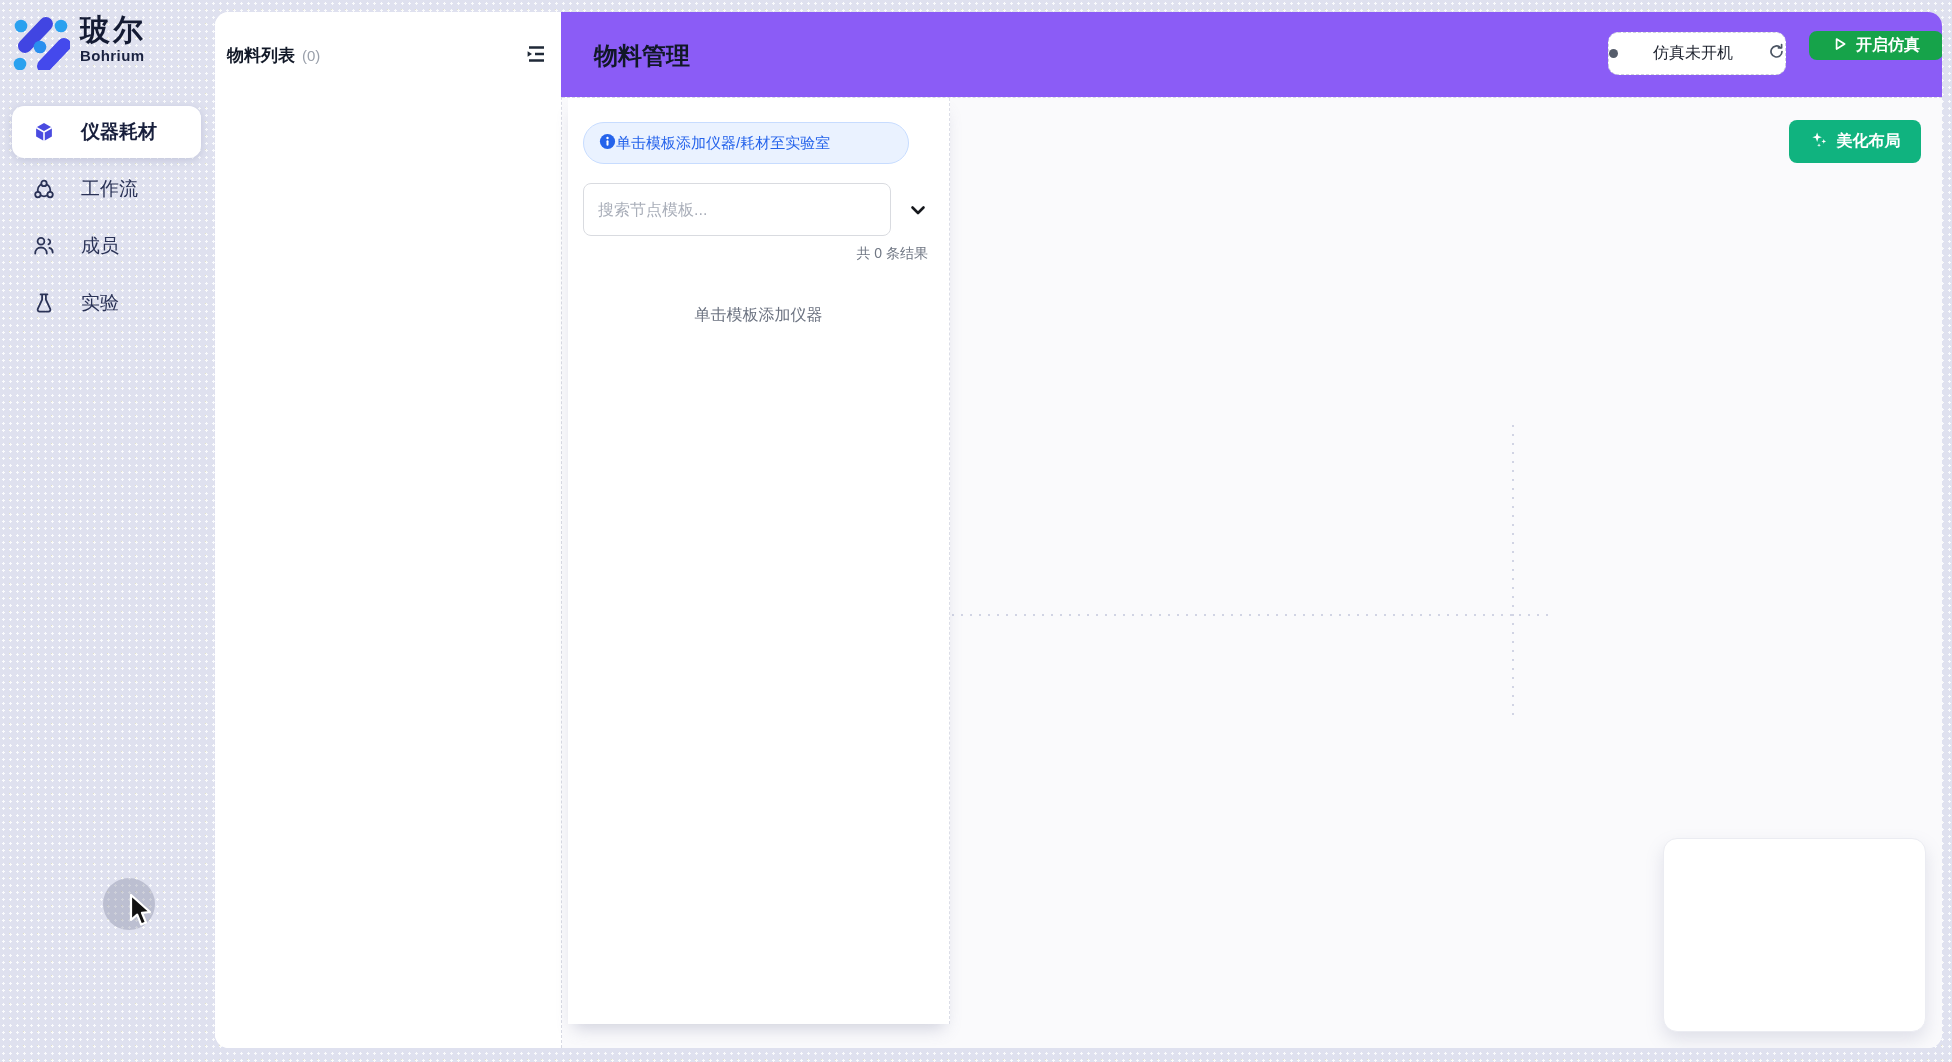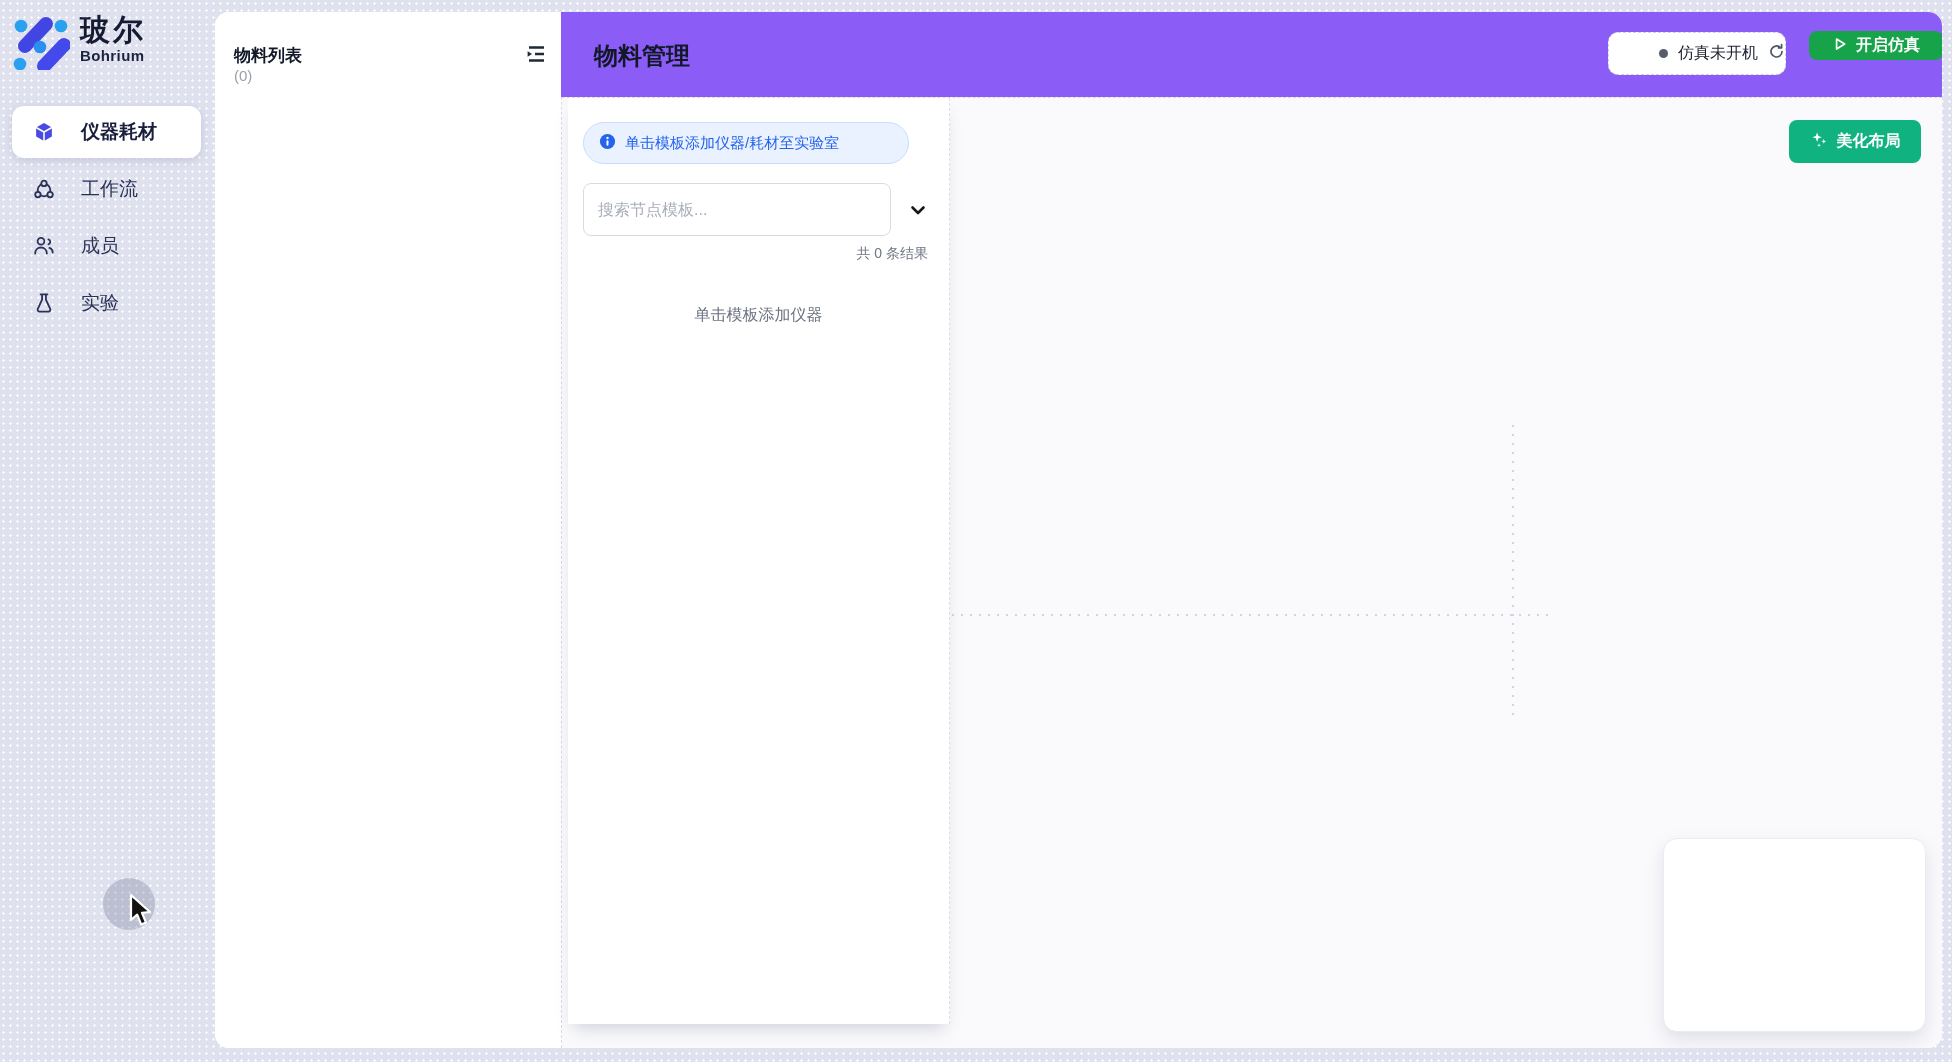--- a/index.html
+++ b/index.html
@@ -35,34 +35,34 @@
   .lab-entry .lab-label { margin-left:9px; font-size:19px; font-weight:500; color:#2a3256; }
 
   .cursor-halo { position:absolute; left:103px; top:878px; width:52px; height:52px; border-radius:50%; background:rgba(108,114,140,.30); }
   .cursor { position:absolute; left:127px; top:893px; }
 
   
   .main-card { position:absolute; left:215px; top:12px; width:1727px; height:1036px; background:#fff; border-radius:14px; overflow:hidden; }
 
   
   .materials-panel { position:absolute; left:0; top:0; width:346px; height:100%; background:#fff; }
-  .mp-header { position:absolute; left:12px; top:32px; display:flex; align-items:baseline;flex-direction:column; }
+  .mp-header { position:absolute; left:12px; top:32px; display:flex; align-items:baseline; }
   .mp-title { font-size:17px; font-weight:700; color:#111827; }
   .mp-count { margin-left:7px; font-size:15px; color:#9aa0ab; }
   .mp-collapse { position:absolute; left:310px; top:32px; width:22px; height:20px; cursor:pointer; }
 
   .v-divider { position:absolute; left:346px; top:0; height:100%; border-left:1px dashed #d8dae4; }
   .h-divider { position:absolute; left:347px; top:85px; width:1380px; border-top:1px dashed #d8dae4; }
 
   
   .content-header { position:absolute; left:346px; top:0; width:1381px; height:85px; background:#8b5cf6; }
   .page-title { position:absolute; left:33px; top:28px; font-size:24px; font-weight:700; color:#111827; }
 
   .sim-pill { position:absolute; left:1047px; top:20px; width:178px; height:43px; background:#fff;
-    border:1px dashed #cfd3db; border-radius:10px; display:flex; align-items:center; justify-content:flex-end; gap:10px; cursor:pointer; }
+    border:1px dashed #cfd3db; border-radius:10px; display:flex; align-items:center; justify-content:space-between; gap:10px; cursor:pointer; }
   .sim-dot { width:9px; height:9px; border-radius:50%; background:#565d6b; }
   .sim-text { font-size:16px; font-weight:500; color:#1d222e; }
 
   .btn { position:absolute; top:19px; height:29px; border:none; border-radius:8px; display:flex; align-items:center; justify-content:center;
     gap:8px; color:#fff; font-size:16px; font-weight:700; font-family:inherit; cursor:pointer; }
   .btn-green { left:1248px; width:134px; background:#16a34a; }
 
   
   .canvas { position:absolute; left:347px; top:86px; width:1380px; height:950px; background:#fafafc; }
   .guide-h { position:absolute; left:390px; top:516px; width:597px; height:2px;
@@ -73,21 +73,21 @@
   .beautify-btn { position:absolute; left:1227px; top:22px; width:132px; height:43px; background:#10b37f; border:none; border-radius:8px;
     display:flex; align-items:center; justify-content:center; gap:8px; color:#fff; font-size:16px; font-weight:600; font-family:inherit; cursor:pointer; }
 
   .minimap { position:absolute; left:1101px; top:740px; width:263px; height:194px; background:#fff; border:1px solid #ebecf2;
     border-radius:14px; box-shadow:0 8px 18px rgba(120,124,160,.20); }
 
   
   .template-panel { position:absolute; left:353px; top:86px; width:382px; height:926px; background:#fff;
     border-right:1px dashed #dcdee8; box-shadow:0 10px 16px -6px rgba(110,114,150,.30); padding:24px 15px 0; }
   .info-banner { width:326px; height:42px; border-radius:21px; background:#eaf2ff; border:1px solid #c7dcff;
-    display:flex; align-items:center; padding-left:15px; gap:9px; }
+    display:flex; align-items:center; padding-left:15px; }
   .info-banner-text { font-size:15px; color:#2563eb; }
   .search-row { margin-top:19px; display:flex; align-items:center; }
   .search-input { width:308px; height:53px; border:1px solid #d9dbe0; border-radius:8px; padding:0 14px; font-size:16px;
     font-family:inherit; color:#1f2430; outline:none; background:#fff; }
   .search-input::placeholder { color:#a9aeb9; }
   .search-expand { margin-left:16px; width:22px; height:22px; display:flex; align-items:center; justify-content:center; cursor:pointer; }
   .results-line { margin-top:9px; text-align:right; padding-right:6px; font-size:14px; color:#6f7683; }
   .empty-line { margin-top:42px; text-align:center; font-size:16px; color:#6b7280; }
 </style>
 </head>

